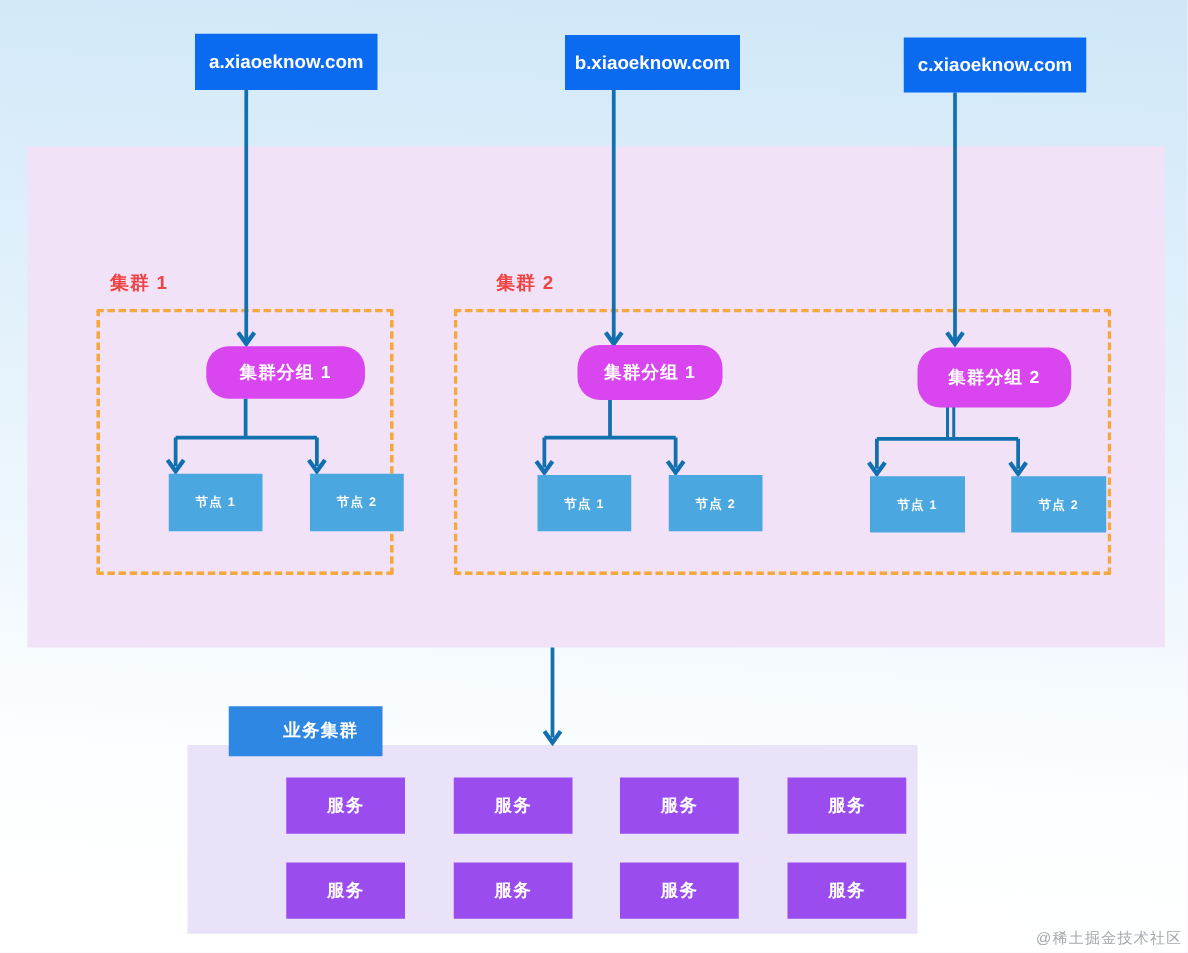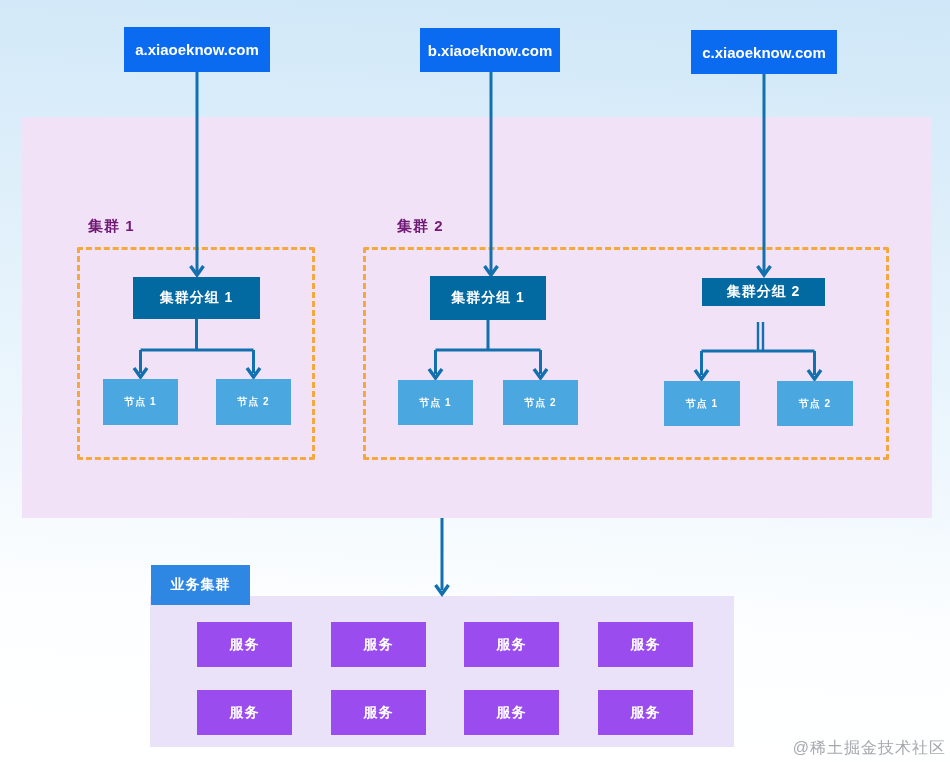--- a/index.html
+++ b/index.html
@@ -11,56 +11,56 @@
   .canvas{position:relative;width:950px;height:762px;}
 
   .area{position:absolute;z-index:1;}
   .cluster-area{left:22px;top:117px;width:910px;height:401px;background:#f2e2f8;}
   .service-area{left:150px;top:596px;width:584px;height:151px;background:#eae2f9;}
 
   .cluster-frame{position:absolute;z-index:2;border:3px dashed #f5a83d;border-radius:2px;background:transparent;}
   .frame-c1{left:77px;top:247px;width:232px;height:207px;}
   .frame-c2{left:363px;top:247px;width:520px;height:207px;}
 
-  .cluster-label{position:absolute;z-index:4;color:#701a75;font-weight:bold;font-size:15px;letter-spacing:1px;}
+  .cluster-label{position:absolute;z-index:4;color:#ef4444;font-weight:bold;font-size:15px;letter-spacing:1px;}
   .label-c1{left:88px;top:217px;}
   .label-c2{left:369px;top:217px;margin-left:28px;}
 
   svg.connectors{position:absolute;left:0;top:0;z-index:3;}
 
   .box{position:absolute;z-index:4;display:flex;align-items:center;justify-content:center;
-       color:#ffffff;font-weight:bold;text-align:left;}
+       color:#ffffff;font-weight:bold;text-align:left;margin-left:32px;}
   .domain-box{background:#0a6af0;font-size:15px;}
   .dom-a{left:124px;top:27px;width:146px;height:45px;}
   .dom-b{left:420px;top:28px;width:140px;height:44px;}
   .dom-c{left:691px;top:30px;width:146px;height:44px;}
 
-  .group-box{background:#0369a1;font-size:14px;letter-spacing:1px;}
+  .group-box{background:#d946ef;font-size:14px;letter-spacing:1px;border-radius:18px;}
   .g-c1g1{left:133px;top:277px;width:127px;height:42px;}
   .g-c2g1{left:430px;top:276px;width:116px;height:44px;}
-  .g-c2g2{left:702px;top:278px;width:123px;height:28px;}
+  .g-c2g2{left:702px;top:278px;width:123px;height:48px;}
 
   .node-box{background:#4aa7e0;font-size:10px;letter-spacing:1px;}
   .n-c1n1{left:103px;top:379px;width:75px;height:46px;}
   .n-c1n2{left:216px;top:379px;width:75px;height:46px;}
   .n-c2g1n1{left:398px;top:380px;width:75px;height:45px;}
   .n-c2g1n2{left:503px;top:380px;width:75px;height:45px;}
   .n-c2g2n1{left:664px;top:381px;width:76px;height:45px;}
   .n-c2g2n2{left:777px;top:381px;width:76px;height:45px;}
 
   .biz-label{background:#2f87e4;font-size:14px;letter-spacing:1px;z-index:5;}
-  .biz-pos{left:151px;top:565px;width:99px;height:40px;}
+  .biz-pos{left:151px;top:565px;width:99px;height:40px;padding-left:24px;}
 
   .service-box{background:#9b4cee;font-size:14px;letter-spacing:1px;}
   .svc{width:95px;height:45px;}
   .r1{top:622px;} .r2{top:690px;}
   .col1{left:197px;} .col2{left:331px;} .col3{left:464px;} .col4{left:598px;}
 
   .watermark{position:absolute;right:4px;bottom:3px;z-index:6;
-    color:rgba(148,152,158,0.85);font-size:16px;letter-spacing:1px;}
+    color:rgba(148,152,158,0.85);font-size:12px;letter-spacing:1px;}
 </style>
 </head>
 <body>
 
 <div class="canvas">
 
   <div class="area cluster-area"></div>
   <div class="area service-area"></div>
 
   <div class="cluster-frame frame-c1"></div>

